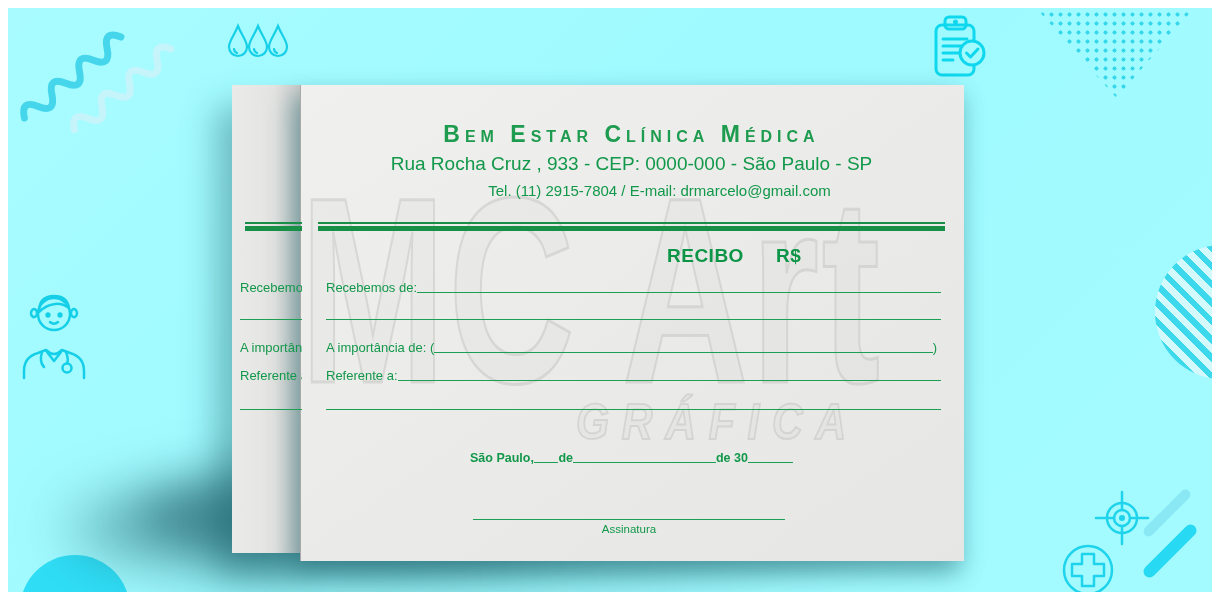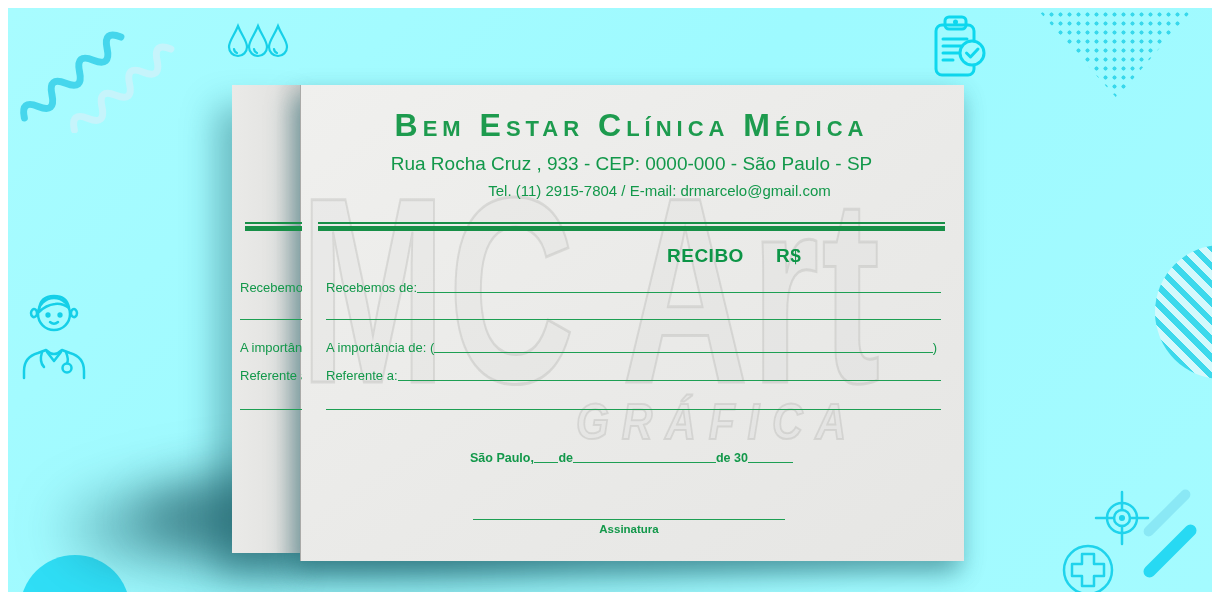--- a/index.html
+++ b/index.html
@@ -40,22 +40,22 @@
       color:rgba(214,214,212,0.16);-webkit-text-stroke:3px rgba(168,168,166,0.30);}
   .wm1{left:292px;top:150px;font-size:265px;line-height:1;letter-spacing:4px;
        transform:scaleX(0.66);transform-origin:left top;}
   .wm2{left:568px;top:385px;font-size:50px;font-style:italic;letter-spacing:15px;
        -webkit-text-stroke:2px rgba(168,168,166,0.30);transform:scaleX(0.85);transform-origin:left top;}
 
   
   .sheet-content{position:absolute;color:#12984a;}
   .front-content{left:292px;top:77px;width:663px;height:476px;}
   .back-content{left:224px;top:77px;width:70px;height:468px;overflow:hidden;}
-  .clinic-title{position:absolute;top:22px;left:0;width:100%;text-align:center;
-    font-size:32px;font-weight:bold;font-variant:small-caps;letter-spacing:5px;color:#1d9b4e;}
+  .clinic-title{position:absolute;top:36px;left:0;width:100%;text-align:center;
+    font-size:23px;font-weight:bold;font-variant:small-caps;letter-spacing:5px;color:#1d9b4e;}
   .addr{position:absolute;top:68px;left:0;width:100%;text-align:center;font-size:19px;}
   .tel{position:absolute;top:97px;left:0;width:100%;text-align:center;font-size:15px;margin-left:28px;}
   .rule{position:absolute;top:137px;left:18px;right:18px;}
   .rule .thin{height:2px;background:#178f47;}
   .rule .thick{height:5px;background:#178f47;margin-top:2px;}
   .back-content .rule{left:13px;right:0;}
   .recibo-row{position:absolute;top:160px;left:367px;display:flex;gap:32px;
     font-size:19px;font-weight:bold;color:#0d9547;letter-spacing:0.5px;}
   .form-row{position:absolute;display:flex;align-items:flex-end;font-size:13px;white-space:nowrap;}
   .form-row .fill{flex:1;border-bottom:1.5px solid #1d9f53;margin-bottom:2px;min-width:10px;}
@@ -64,21 +64,21 @@
   .row-regarding{top:283px;left:26px;right:22px;}
   .line-full{position:absolute;border-bottom:1.5px solid #1d9f53;}
   .lf1{top:234px;left:26px;right:22px;}
   .lf2{top:324px;left:26px;right:22px;}
   .back-content .form-row{left:8px;right:0;overflow:hidden;}
   .back-content .lf1,.back-content .lf2{left:8px;right:0;}
   .date-row{top:366px;left:170px;right:170px;font-size:12.5px;font-weight:bold;}
   .date-row .u{border-bottom:1.5px solid #1d9f53;margin-bottom:2px;}
   .u25{width:25px;} .u146{width:146px;} .u46{width:46px;}
   .sig-line{position:absolute;top:434px;left:173px;width:312px;border-bottom:1.5px solid #1d9f53;}
-  .sig-label{position:absolute;top:438px;left:173px;width:312px;text-align:center;font-size:11.5px;font-weight:bold;}
+  .sig-label{position:absolute;top:438px;left:173px;width:312px;text-align:center;font-size:11.5px;}
 
   svg{display:block;}
 </style>
 </head>
 <body>
 
 <div class="frame">
 <div class="canvas">
 
   <svg class="deco" style="left:0;top:0" width="185" height="125" viewBox="0 0 185 125">

